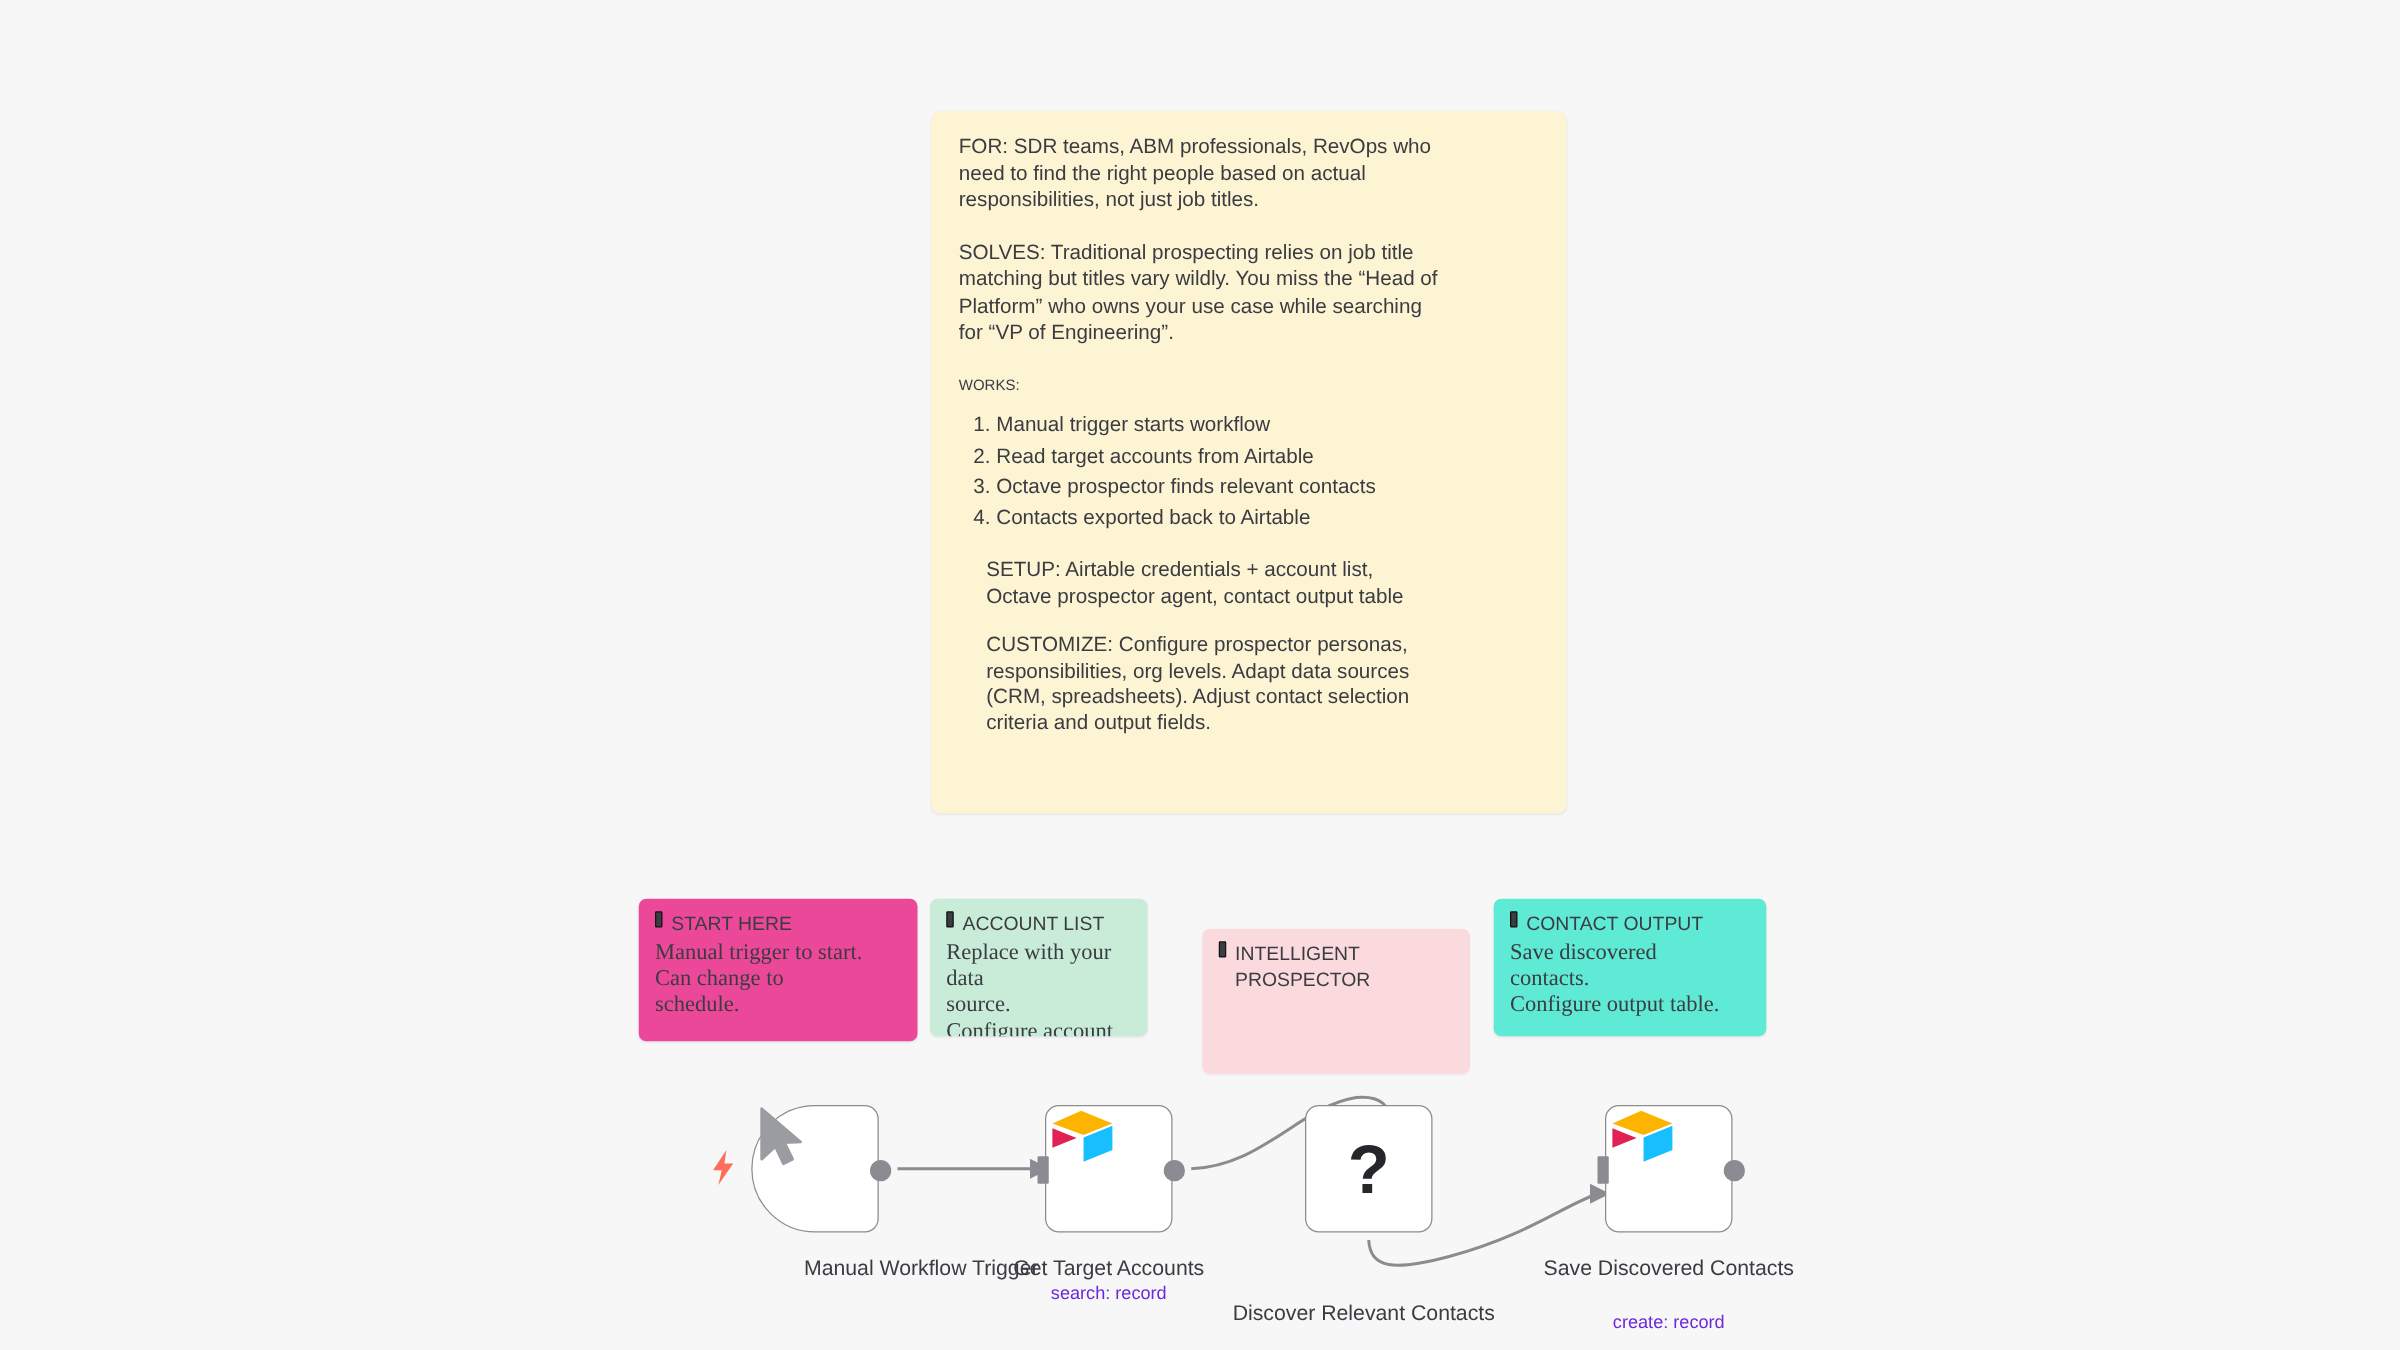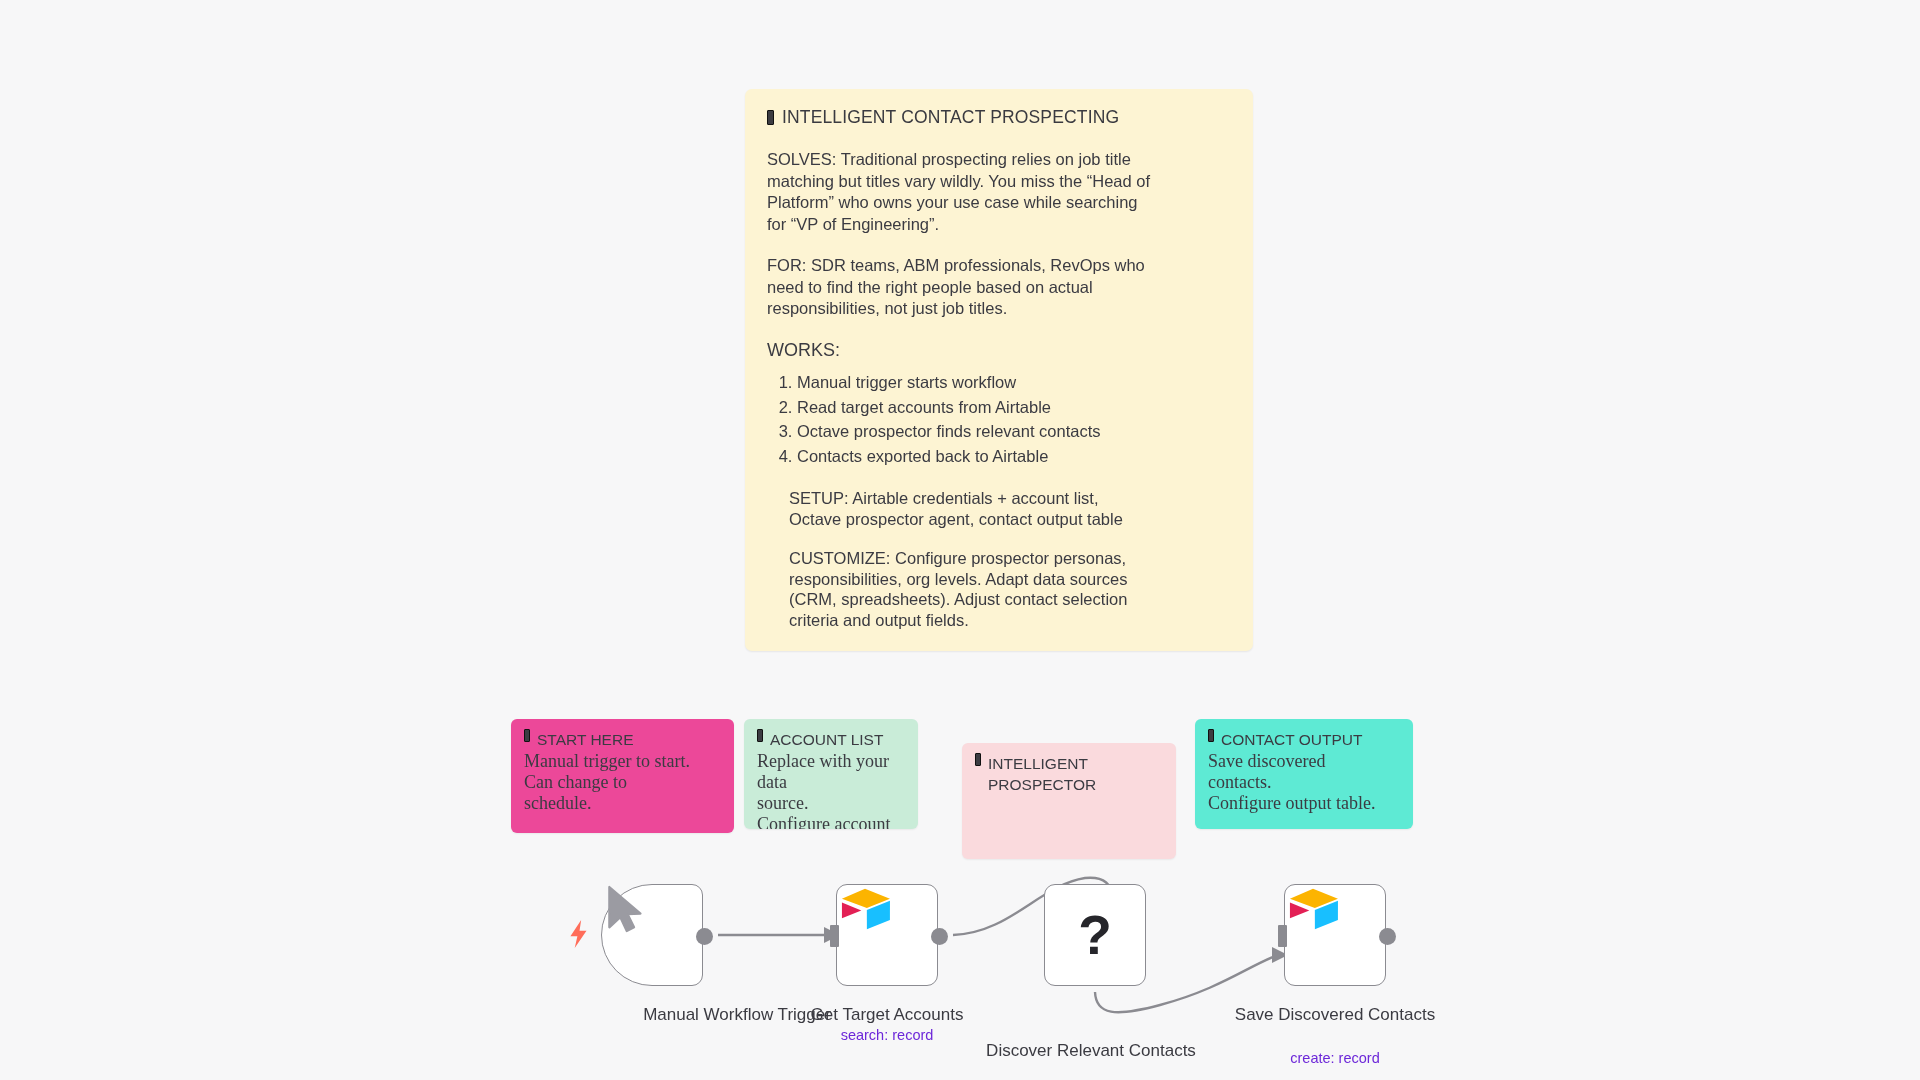--- a/index.html
+++ b/index.html
@@ -40,21 +40,21 @@
     position: relative;
     top: 0px;
   }
   .tofu.small { width: 6px; height: 13px; border-width: 1.4px; }
   .doc-p {
     font-size: 16.5px;
     line-height: 21.5px;
     margin-bottom: 20px;
     max-width: 388px;
   }
-  .doc-works-label { font-size: 18px; line-height: 21.5px; margin-bottom: 9px; }
+  .doc-works-label { font-size: 12px; line-height: 21.5px; margin-bottom: 9px; }
   .doc-ol { list-style: decimal; padding-left: 30px; margin-bottom: 20px; }
   .doc-ol li { font-size: 16.5px; line-height: 24.5px; }
   .doc-sub {
     font-size: 16.5px;
     line-height: 20.5px;
     margin-left: 22px;
     margin-bottom: 19px;
     max-width: 360px;
   }
 
@@ -125,26 +125,22 @@
     position: absolute; width: 9px; height: 22px;
     background: #8b8b91; border-radius: 1px;
   }
 </style>
 </head>
 <body>
 
 <div id="canvas">
 
   <div class="doc-note">
-    <div class="note-head">
-      <span class="tofu"></span>
-      <span>INTELLIGENT CONTACT PROSPECTING</span>
-    </div>
+    <div class="doc-p">FOR: SDR teams, ABM professionals, RevOps who need to find the right people based on actual responsibilities, not just job titles.</div>
     <div class="doc-p">SOLVES: Traditional prospecting relies on job title matching but titles vary wildly. You miss the “Head of Platform” who owns your use case while searching for “VP of Engineering”.</div>
-    <div class="doc-p">FOR: SDR teams, ABM professionals, RevOps who need to find the right people based on actual responsibilities, not just job titles.</div>
     <div class="doc-works-label">WORKS:</div>
     <ol class="doc-ol">
       <li>Manual trigger starts workflow</li>
       <li>Read target accounts from Airtable</li>
       <li>Octave prospector finds relevant contacts</li>
       <li>Contacts exported back to Airtable</li>
     </ol>
     <div class="doc-sub">SETUP: Airtable credentials + account list, Octave prospector agent, contact output table</div>
     <div class="doc-sub">CUSTOMIZE: Configure prospector personas, responsibilities, org levels. Adapt data sources (CRM, spreadsheets). Adjust contact selection criteria and output fields.</div>
   </div>

